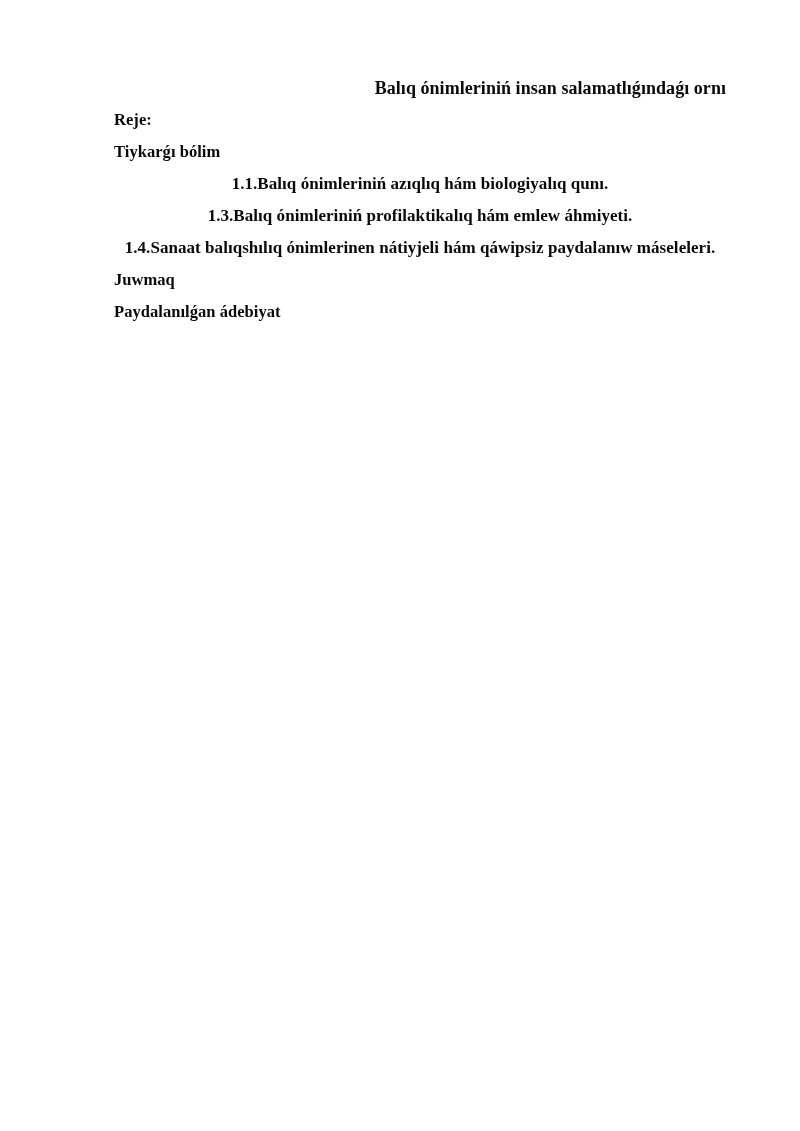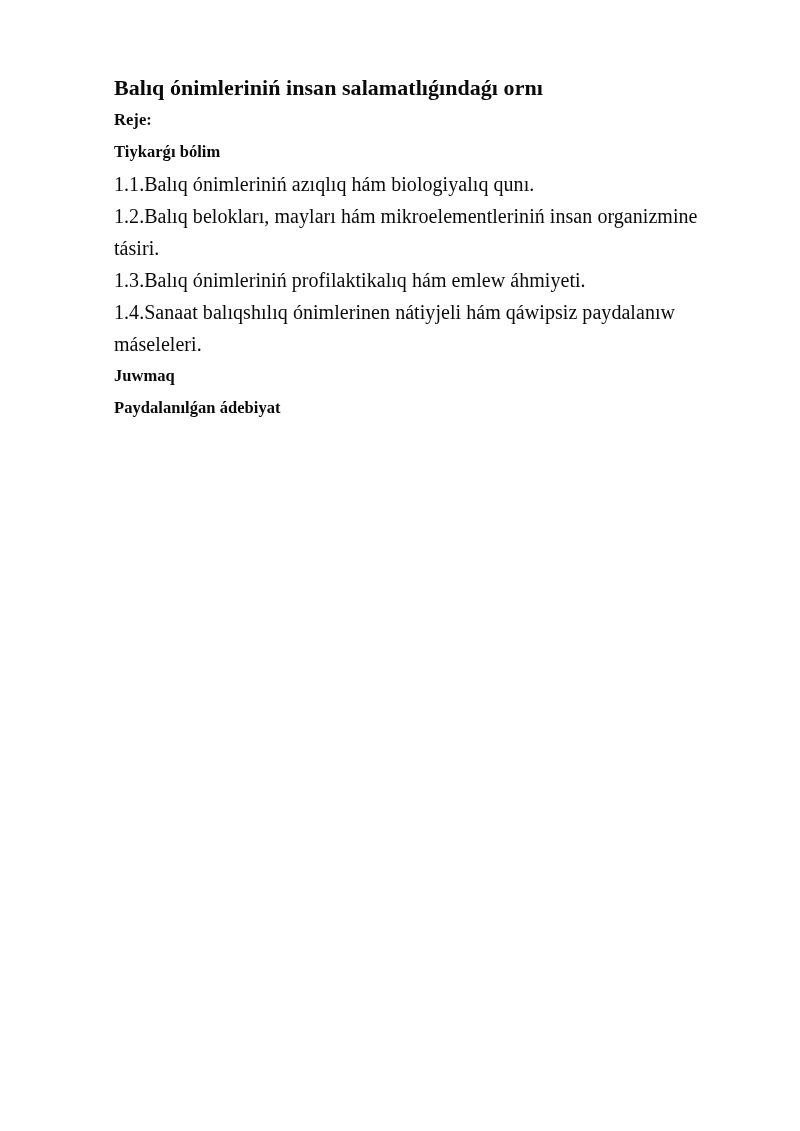--- a/index.html
+++ b/index.html
@@ -28,60 +28,59 @@
     width: 612px;
   }
   .doc-line {
     font-size: 16.5px;
     line-height: 32px;
     letter-spacing: 0.05px;
     white-space: pre-wrap;
     color: #0a0a0a;
   }
   .title-line {
-    font-size: 22px;
+    font-size: 18px;
     font-weight: bold;
     line-height: 32px;
-    text-align: left;
+    text-align: right;
   }
   .subtitle-line {
     font-size: 16.5px;
     font-weight: bold;
     line-height: 32px;
     text-align: left;
   }
   .heading-line {
     font-size: 16.5px;
     font-weight: bold;
     line-height: 32px;
     text-align: left;
   }
   .item-line {
-    font-size: 20px;
-    font-weight: normal;
+    font-size: 17px;
+    font-weight: bold;
     line-height: 32px;
-    text-align: left;
+    text-align: center;
   }
 </style>
 </head>
 <body>
 
 <div class="page">
   <div class="content">
 
     <div class="title-line doc-line">Balıq ónimleriniń insan salamatlıǵındaǵı ornı</div>
 
     <div class="subtitle-line doc-line">Reje:</div>
 
 
     <div class="heading-line doc-line">Tiykarǵı bólim</div>
 
     <div class="item-line doc-line">1.1.Balıq ónimleriniń azıqlıq hám biologiyalıq qunı.</div>
 
-    <div class="item-line doc-line">1.2.Balıq belokları, mayları hám mikroelementleriniń insan organizmine tásiri.</div>
 
     <div class="item-line doc-line">1.3.Balıq ónimleriniń profilaktikalıq hám emlew áhmiyeti.</div>
 
     <div class="item-line doc-line">1.4.Sanaat balıqshılıq ónimlerinen nátiyjeli hám qáwipsiz paydalanıw máseleleri.</div>
 
     <div class="heading-line doc-line">Juwmaq</div>
 
     <div class="heading-line doc-line">Paydalanılǵan ádebiyat</div>
 
   </div>

